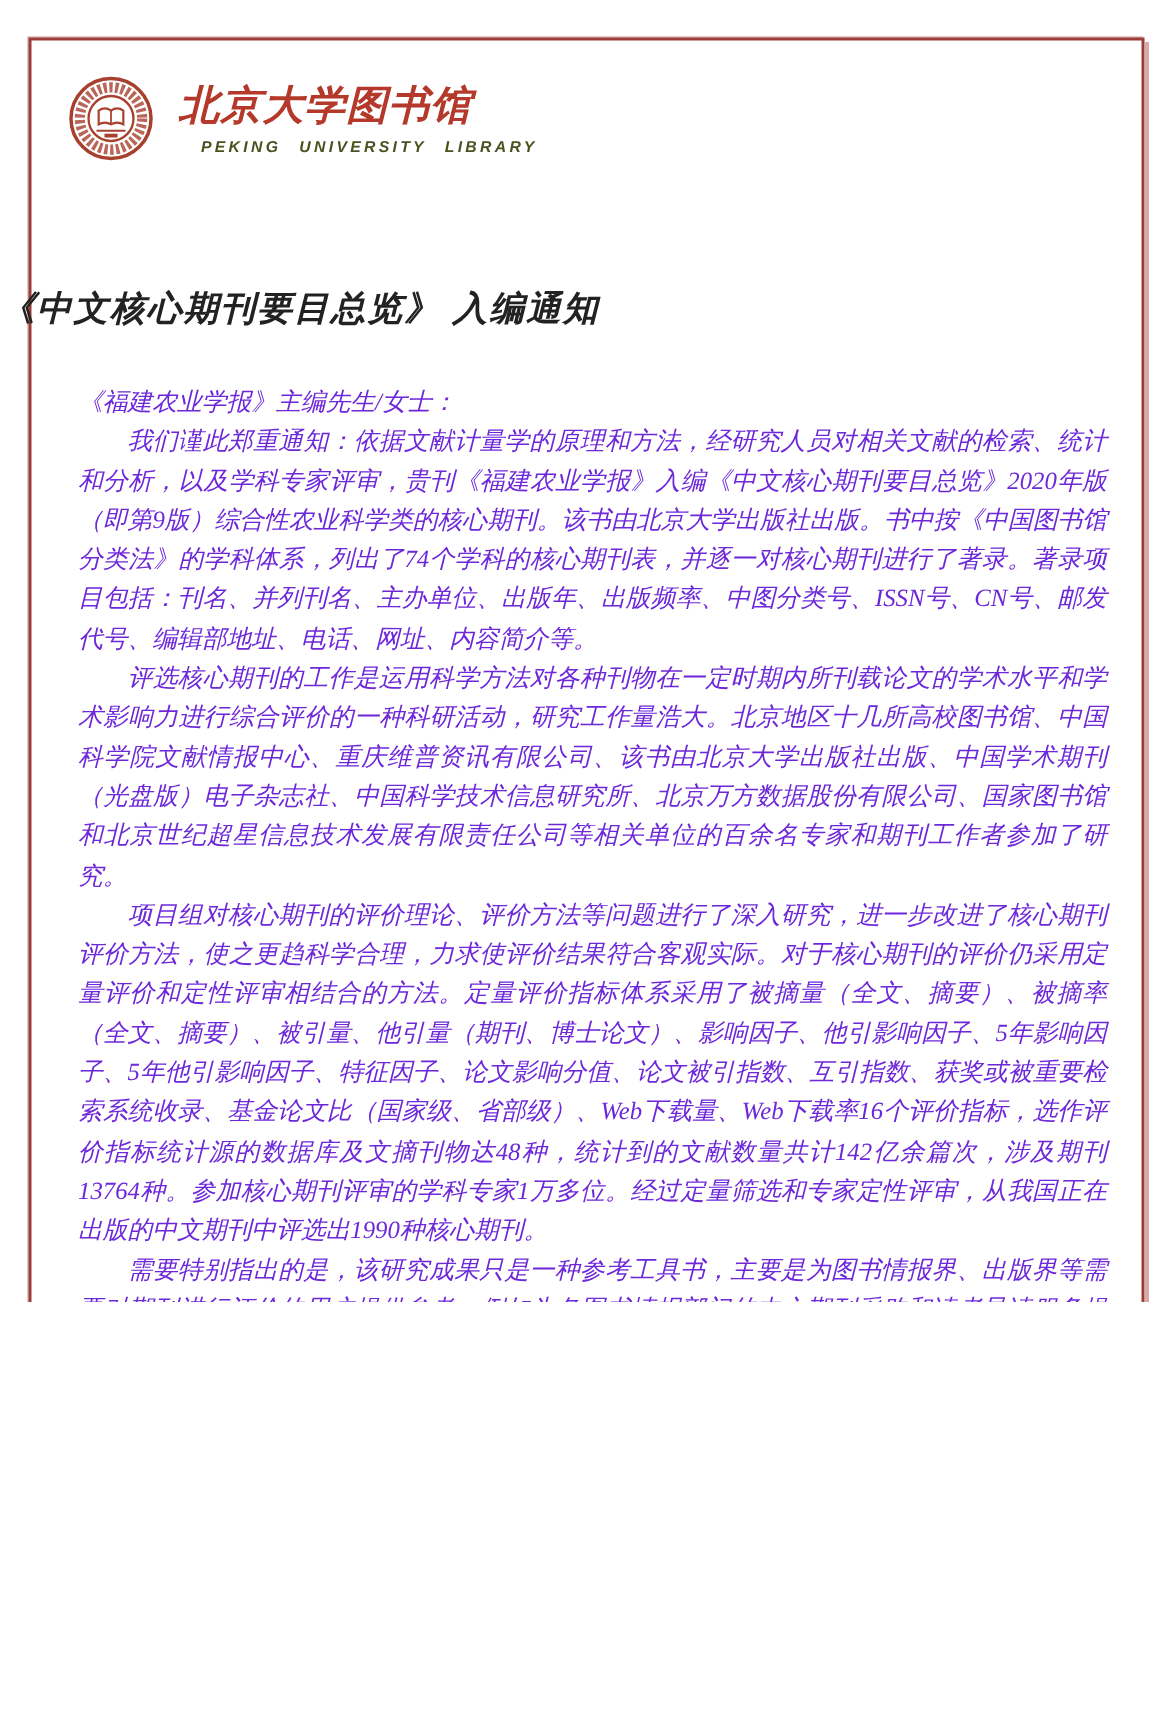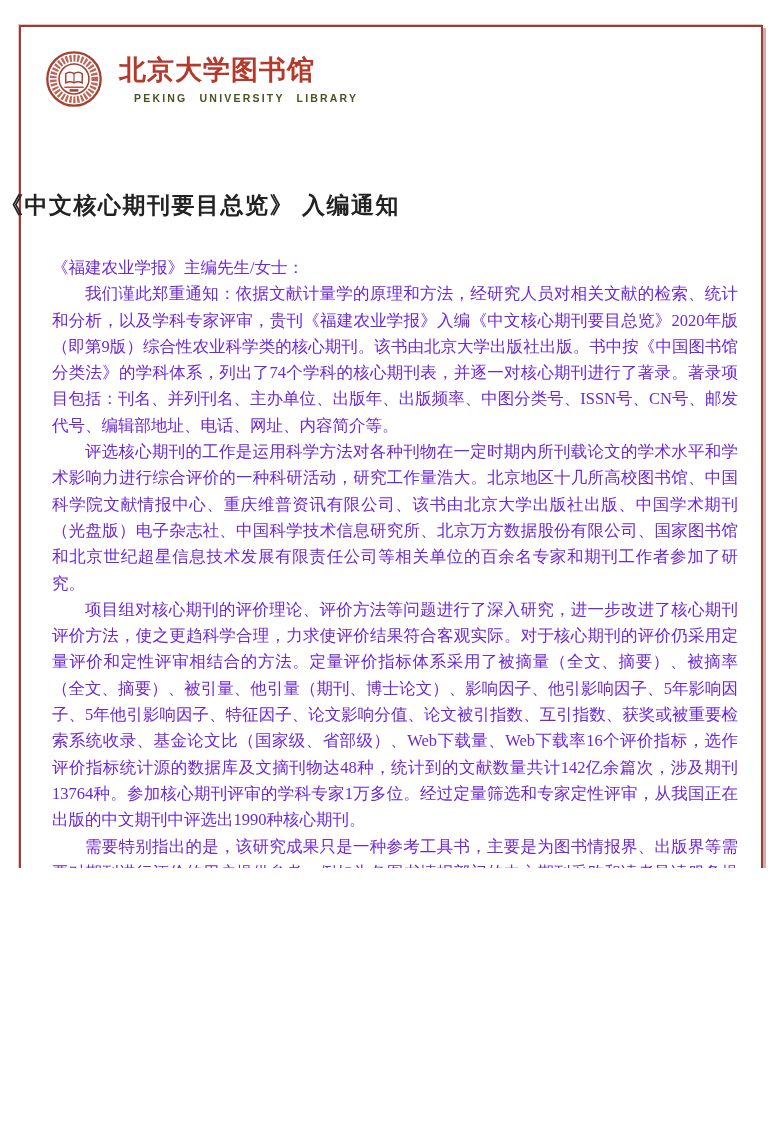--- a/index.html
+++ b/index.html
@@ -2,20 +2,21 @@
 <html><head>
 <meta charset="utf-8">
 <style>
   html,body { margin:0; padding:0; background:#ffffff; }
   .page {
     position:relative;
     width:781px; height:868px;
     background:#ffffff;
     font-family:"Liberation Serif","DejaVu Serif",serif;
     overflow:hidden;
+    font-style:italic;
   }
   .frame {
     position:absolute; left:19px; top:25px;
     width:740px; height:1094px;
     border:2px solid #9a3c38;
     box-shadow:3px 3px 0 0 #d8a9a6, -1px -1px 0 0 #e7c7c5;
     pointer-events:none;
   }
   
   .emblem { position:absolute; left:45px; top:50px; width:58px; height:58px; }

